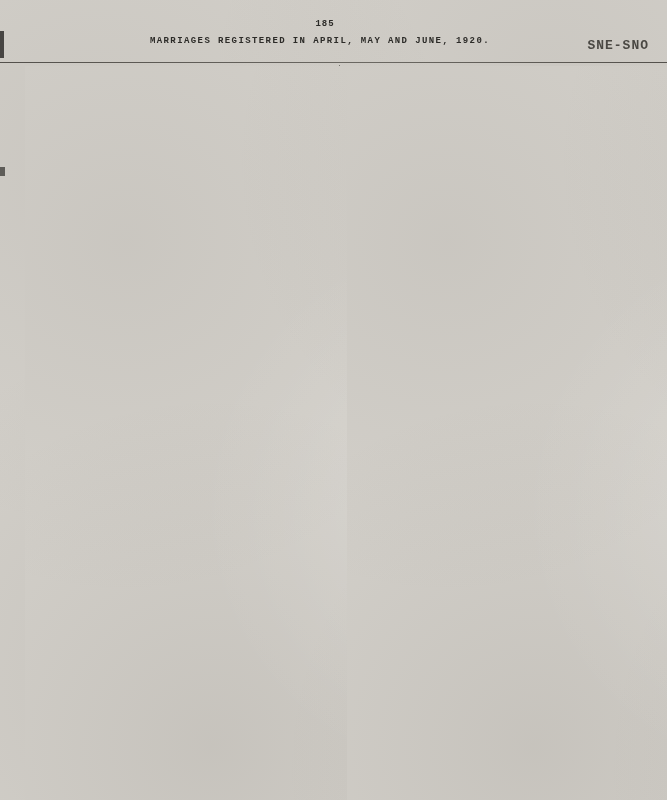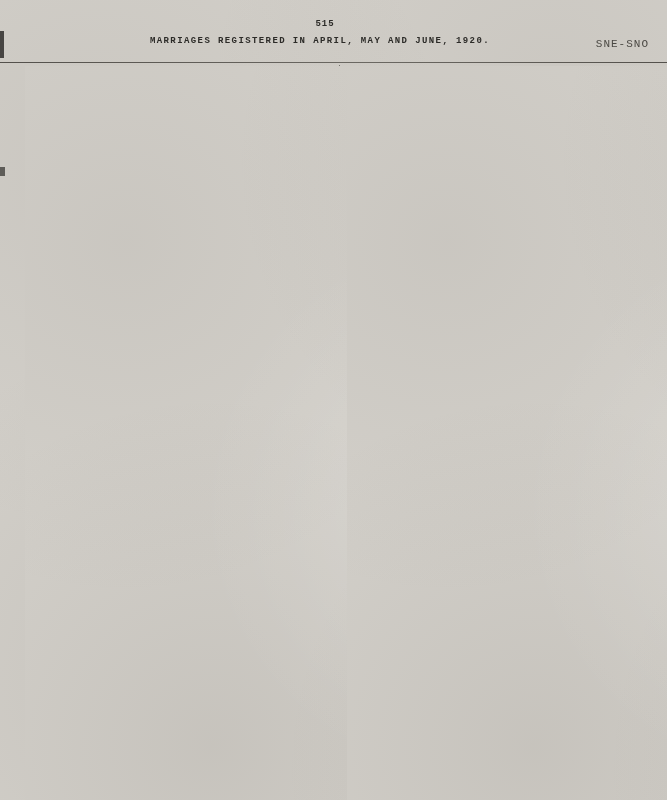--- a/index.html
+++ b/index.html
@@ -22,21 +22,21 @@
   .pageno{
     position:absolute;top:19px;left:0;width:650px;text-align:center;
     font-size:9px;font-weight:bold;letter-spacing:1px;color:#2c2b28;
   }
   .title{
     position:absolute;top:36px;left:0;width:640px;text-align:center;
     font-size:9px;font-weight:bold;letter-spacing:1.4px;color:#2c2b28;white-space:nowrap;
   }
   .corner{
     position:absolute;top:38px;right:18px;
-    font-size:11px;font-weight:normal;letter-spacing:1px;color:#4a4843;
+    font-size:13px;font-weight:bold;letter-spacing:1px;color:#4a4843;
   }
   .top-rule{
     position:absolute;top:62px;left:0;right:0;height:1px;
     background:linear-gradient(to right,#53504b,#6b6862 55%,#53504b);
   }
   .divider{
     position:absolute;top:65px;bottom:4px;left:339px;width:1px;
     background:#75726c;
   }
   .col{position:absolute;top:66px;font-size:8px;color:#383632;}
@@ -69,21 +69,21 @@
   .artifact{position:absolute;background:#2f2e2b;}
   .a1{left:0;top:31px;width:4px;height:27px;opacity:.85;}
   .a2{left:0;top:167px;width:5px;height:9px;opacity:.7;}
   .a3{right:1px;top:67px;width:2px;height:9px;opacity:.6;}
 </style>
 </head>
 <body>
 
 <div class="page">
 
-  <div class="pageno">515</div>
+  <div class="pageno">185</div>
   <div class="title">MARRIAGES REGISTERED IN APRIL, MAY AND JUNE, 1920.</div>
   <div class="corner">SNE-SNO</div>
 
   <div class="top-rule"></div>
   <div class="divider"></div>
 
   <div class="artifact a1"></div>
   <div class="artifact a2"></div>
   <div class="artifact a3"></div>
 

